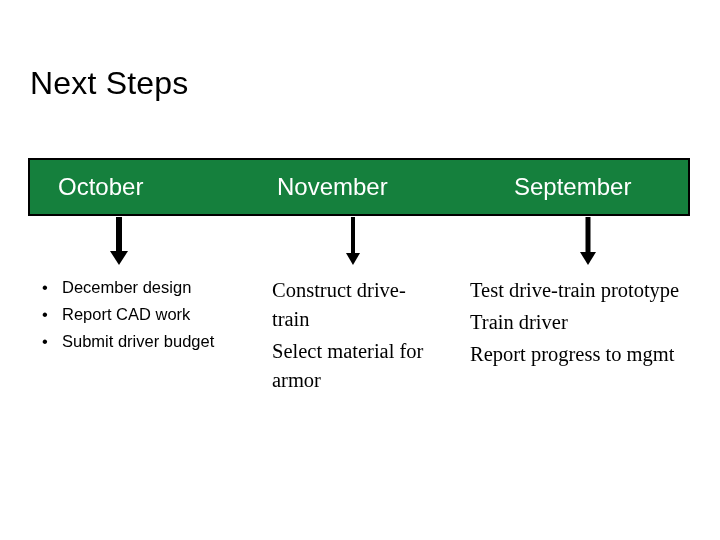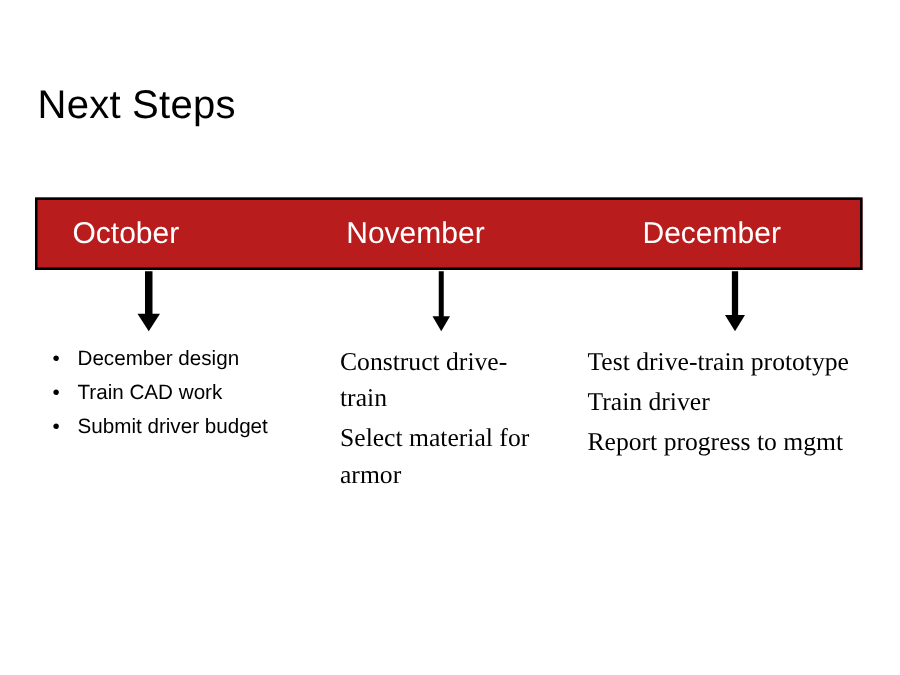--- a/index.html
+++ b/index.html
@@ -34,21 +34,21 @@
     white-space: nowrap;
   }
 
   
   #timeline-bar {
     position: absolute;
     left: 28px;
     top: 158px;
     width: 662px;
     height: 58px;
-    background: #b91c1c;
+    background: #15803d;
     border: 2px solid #000000;
     box-sizing: border-box;
   }
   .month-header {
     position: absolute;
     top: 50%;
     transform: translateY(-50%);
     font-family: "Liberation Sans", sans-serif;
     font-size: 24px;
     color: #ffffff;
@@ -162,21 +162,21 @@
 </head>
 <body>
 
 <div id="slide">
 
   <div id="slide-title">Next Steps</div>
 
   <div id="timeline-bar">
     <div class="month-header" id="month-header-october">October</div>
     <div class="month-header" id="month-header-november">November</div>
-    <div class="month-header" id="month-header-december">December</div>
+    <div class="month-header" id="month-header-december">September</div>
   </div>
 
   <div class="arrow" id="arrow-october">
     <div class="stem"></div>
     <div class="head"></div>
   </div>
   <div class="arrow" id="arrow-november">
     <div class="stem"></div>
     <div class="head"></div>
   </div>
@@ -186,21 +186,21 @@
   </div>
 
   <div class="column" id="column-october">
     <ul>
       <li>
         <span class="bullet">•</span>
         <span>December design</span>
       </li>
       <li>
         <span class="bullet">•</span>
-        <span>Train CAD work</span>
+        <span>Report CAD work</span>
       </li>
       <li>
         <span class="bullet">•</span>
         <span>Submit driver budget</span>
       </li>
     </ul>
   </div>
 
   <div class="column" id="column-december">
     <ul class="serif-list">

